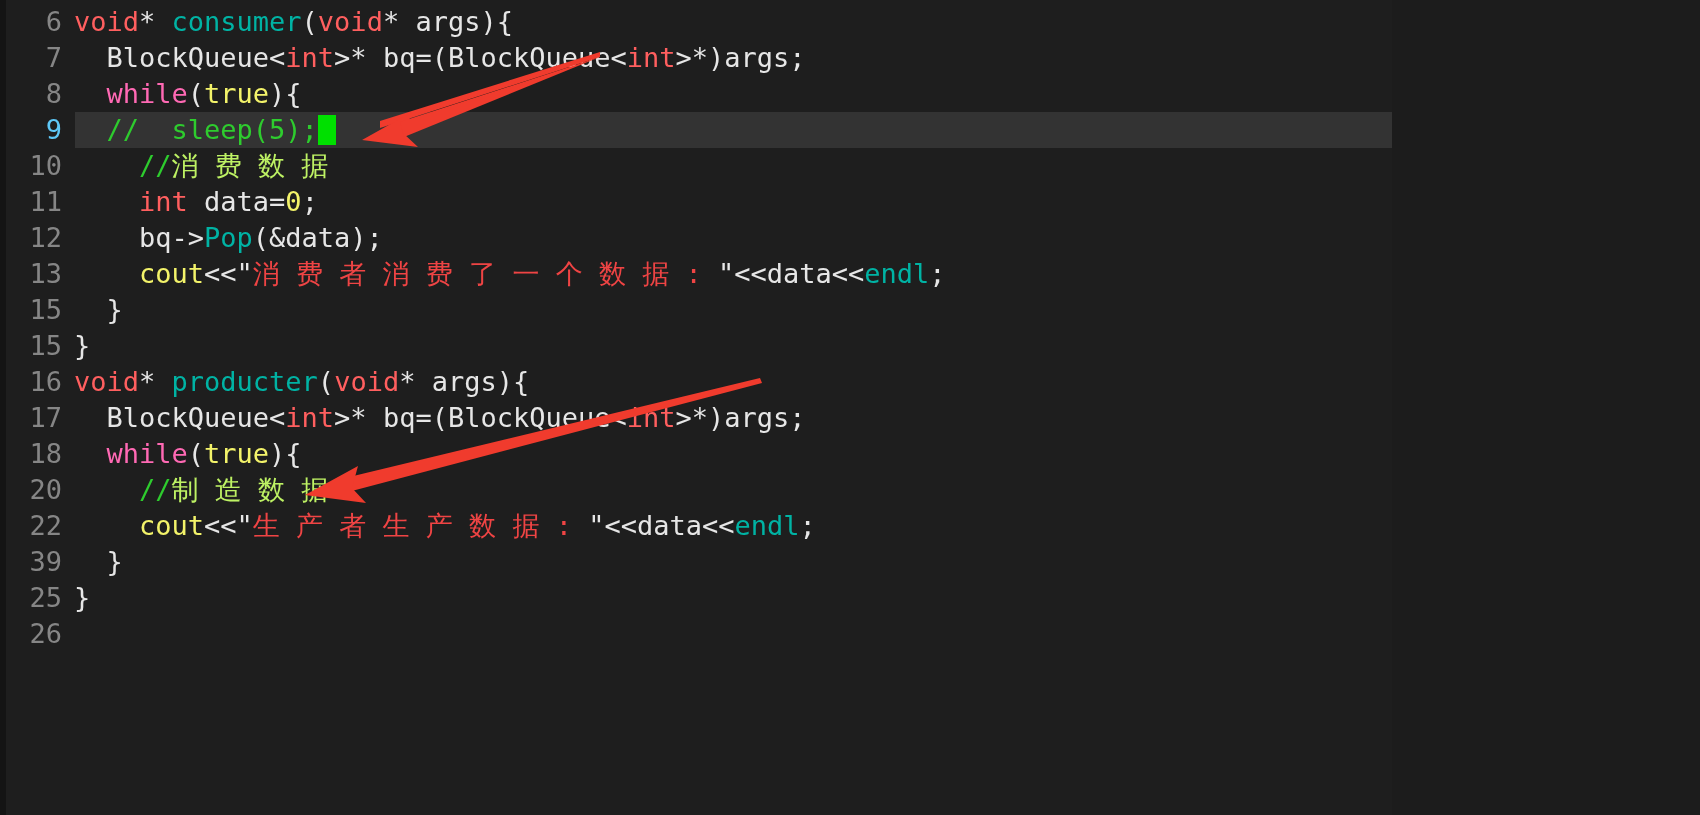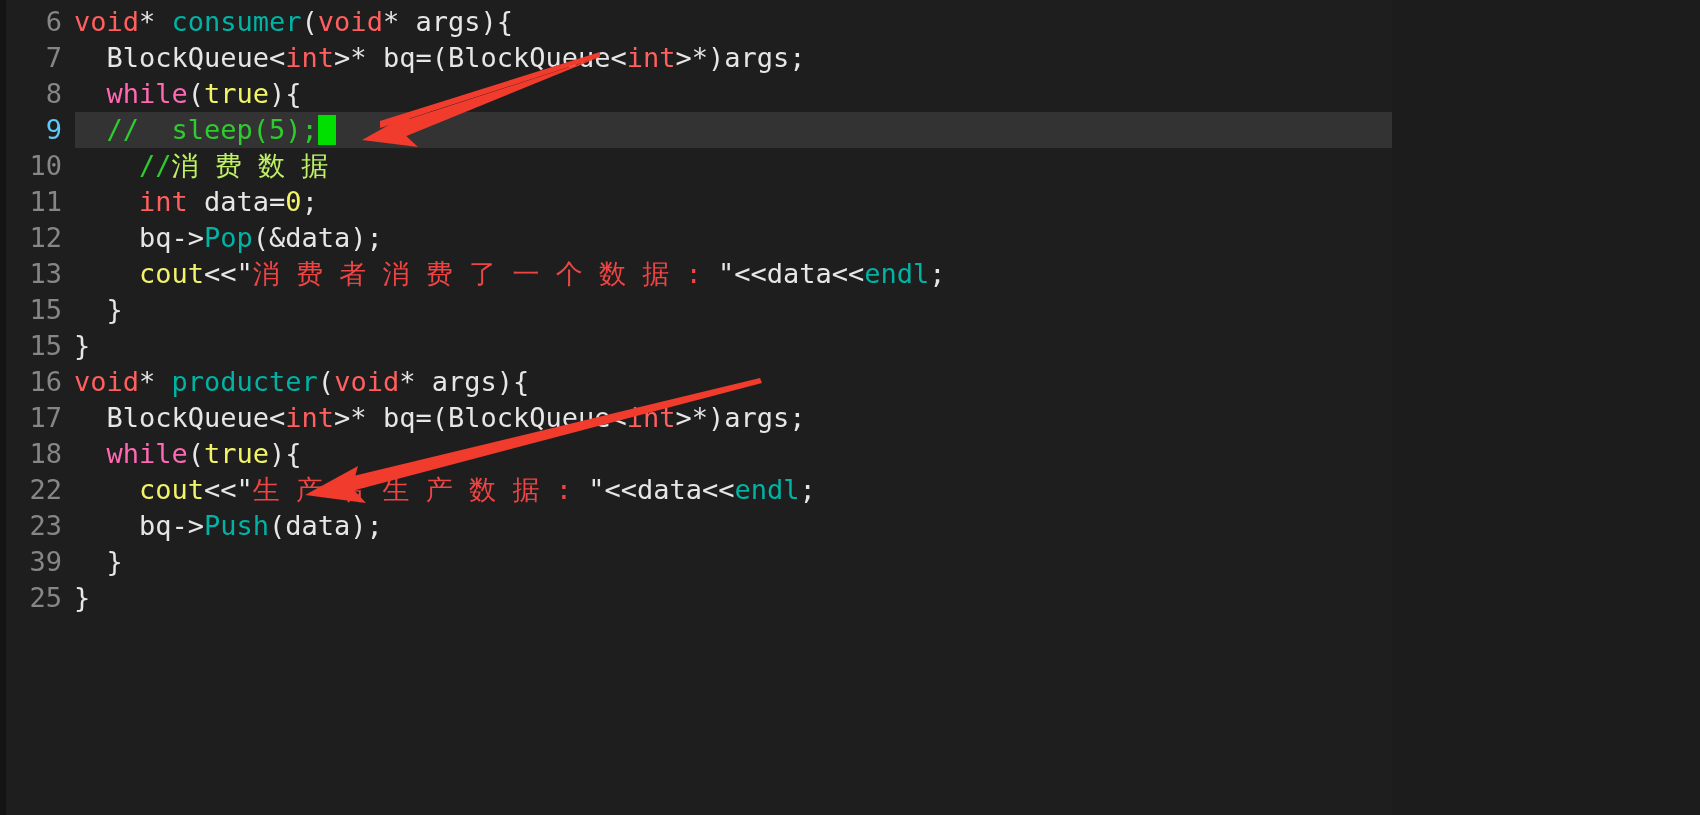--- a/index.html
+++ b/index.html
@@ -93,24 +93,25 @@
       <div class="line active"><div class="hl"></div><span class="gutter">9</span><span class="code"><span class="t-cmt">  //  sleep(5);</span><span class="cursor"></span></span></div>
       <div class="line"><span class="gutter">10</span><span class="code"><span class="t-cmt">    //</span><span class="t-cmt-cn">消 费 数 据</span></span></div>
       <div class="line"><span class="gutter">11</span><span class="code"><span class="t-plain">    </span><span class="t-kw">int</span><span class="t-plain"> data=</span><span class="t-num">0</span><span class="t-plain">;</span></span></div>
       <div class="line"><span class="gutter">12</span><span class="code"><span class="t-plain">    bq-&gt;</span><span class="t-fn">Pop</span><span class="t-plain">(&amp;data);</span></span></div>
       <div class="line"><span class="gutter">13</span><span class="code"><span class="t-plain">    </span><span class="t-num">cout</span><span class="t-plain">&lt;&lt;</span><span class="t-strq">"</span><span class="t-str">消 费 者 消 费 了 一 个 数 据 : </span><span class="t-strq">"</span><span class="t-plain">&lt;&lt;data&lt;&lt;</span><span class="t-fn">endl</span><span class="t-plain">;</span></span></div>
       <div class="line"><span class="gutter">15</span><span class="code"><span class="t-plain">  }</span></span></div>
       <div class="line"><span class="gutter">15</span><span class="code"><span class="t-plain">}</span></span></div>
       <div class="line"><span class="gutter">16</span><span class="code"><span class="t-kw">void</span><span class="t-plain">* </span><span class="t-fn">producter</span><span class="t-plain">(</span><span class="t-kw">void</span><span class="t-plain">* args){</span></span></div>
       <div class="line"><span class="gutter">17</span><span class="code"><span class="t-plain">  BlockQueue&lt;</span><span class="t-kw">int</span><span class="t-plain">&gt;* bq=(BlockQueue&lt;</span><span class="t-kw">int</span><span class="t-plain">&gt;*)args;</span></span></div>
       <div class="line"><span class="gutter">18</span><span class="code"><span class="t-plain">  </span><span class="t-ctl">while</span><span class="t-plain">(</span><span class="t-num">true</span><span class="t-plain">){</span></span></div>
+      <div class="line"><span class="gutter">20</span><span class="code"><span class="t-cmt">    //</span><span class="t-cmt-cn">制 造 数 据</span></span></div>
       <div class="line"><span class="gutter">22</span><span class="code"><span class="t-plain">    </span><span class="t-num">cout</span><span class="t-plain">&lt;&lt;</span><span class="t-strq">"</span><span class="t-str">生 产 者 生 产 数 据 : </span><span class="t-strq">"</span><span class="t-plain">&lt;&lt;data&lt;&lt;</span><span class="t-fn">endl</span><span class="t-plain">;</span></span></div>
-      <div class="line"><span class="gutter">23</span><span class="code"><span class="t-plain">    bq-&gt;</span><span class="t-fn">Push</span><span class="t-plain">(data);</span></span></div>
       <div class="line"><span class="gutter">39</span><span class="code"><span class="t-plain">  }</span></span></div>
       <div class="line"><span class="gutter">25</span><span class="code"><span class="t-plain">}</span></span></div>
+      <div class="line"><span class="gutter">26</span><span class="code"></span></div>
     </div>
 
   <svg class="arrow" style="left:0;top:0;" width="1700" height="815" viewBox="0 0 1700 815">
     <g>
       <polygon points="600,57 380,128 380,121 600,52" fill="#f03b2d"></polygon>
       <polygon points="362,140 412,112 404,134 418,147" fill="#f03b2d"></polygon>
       <polygon points="600,57 400,122 404,137 600,57" fill="#f03b2d"></polygon>
     </g>
   </svg>
 

